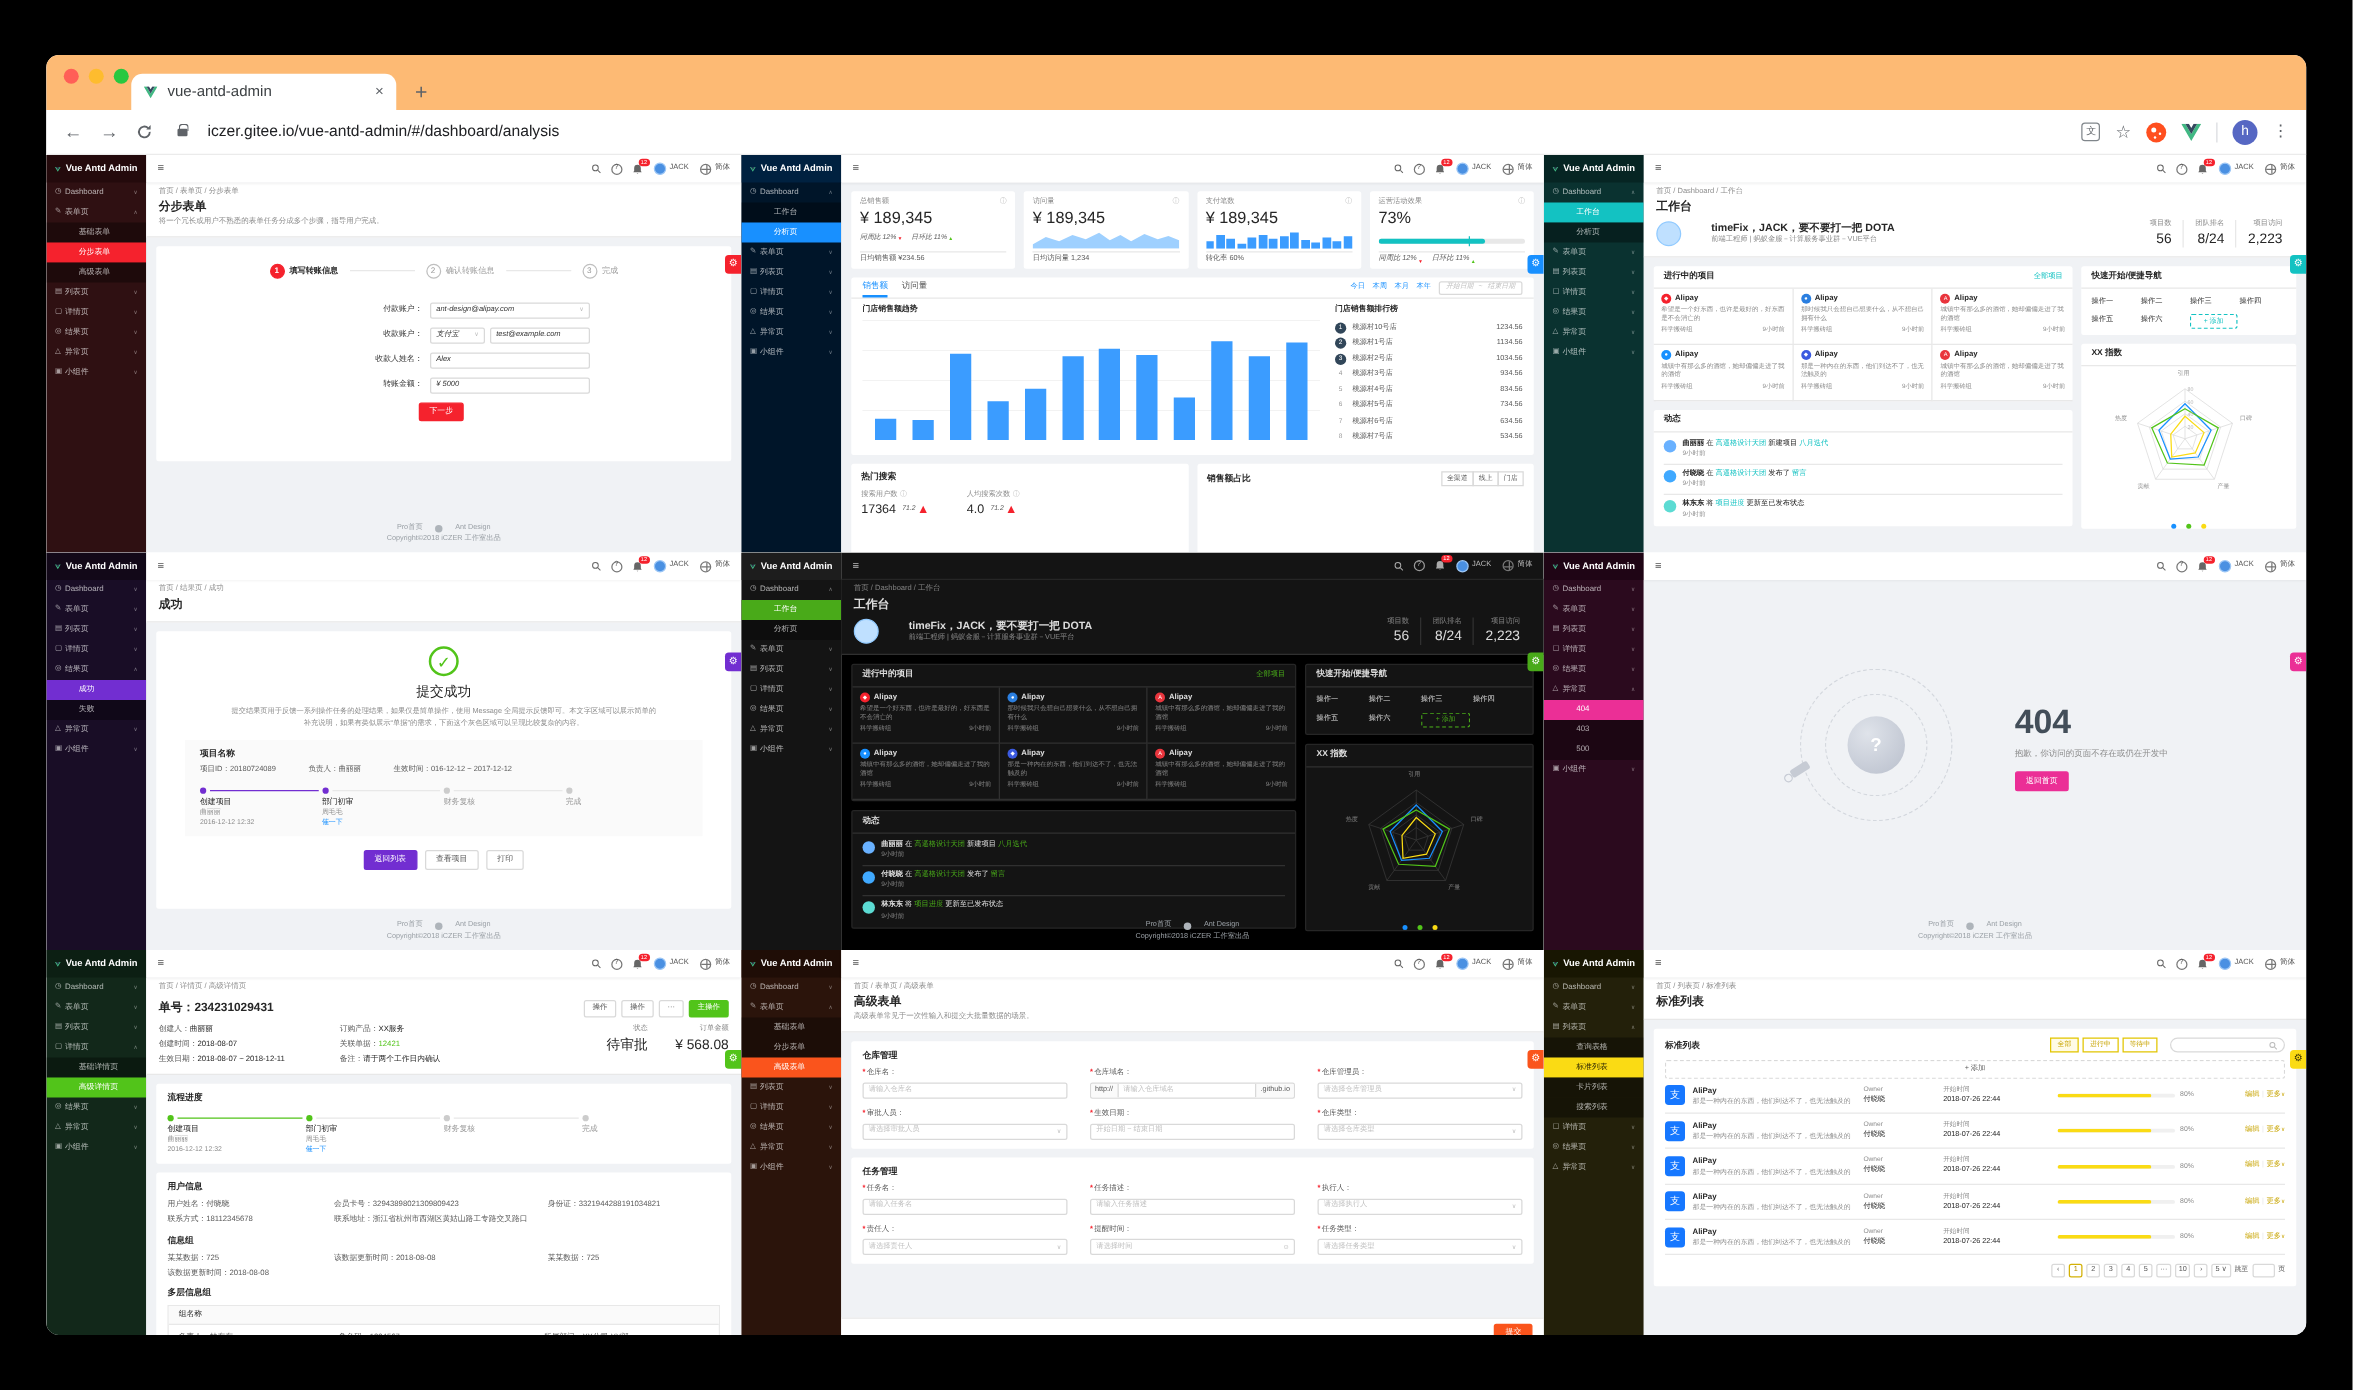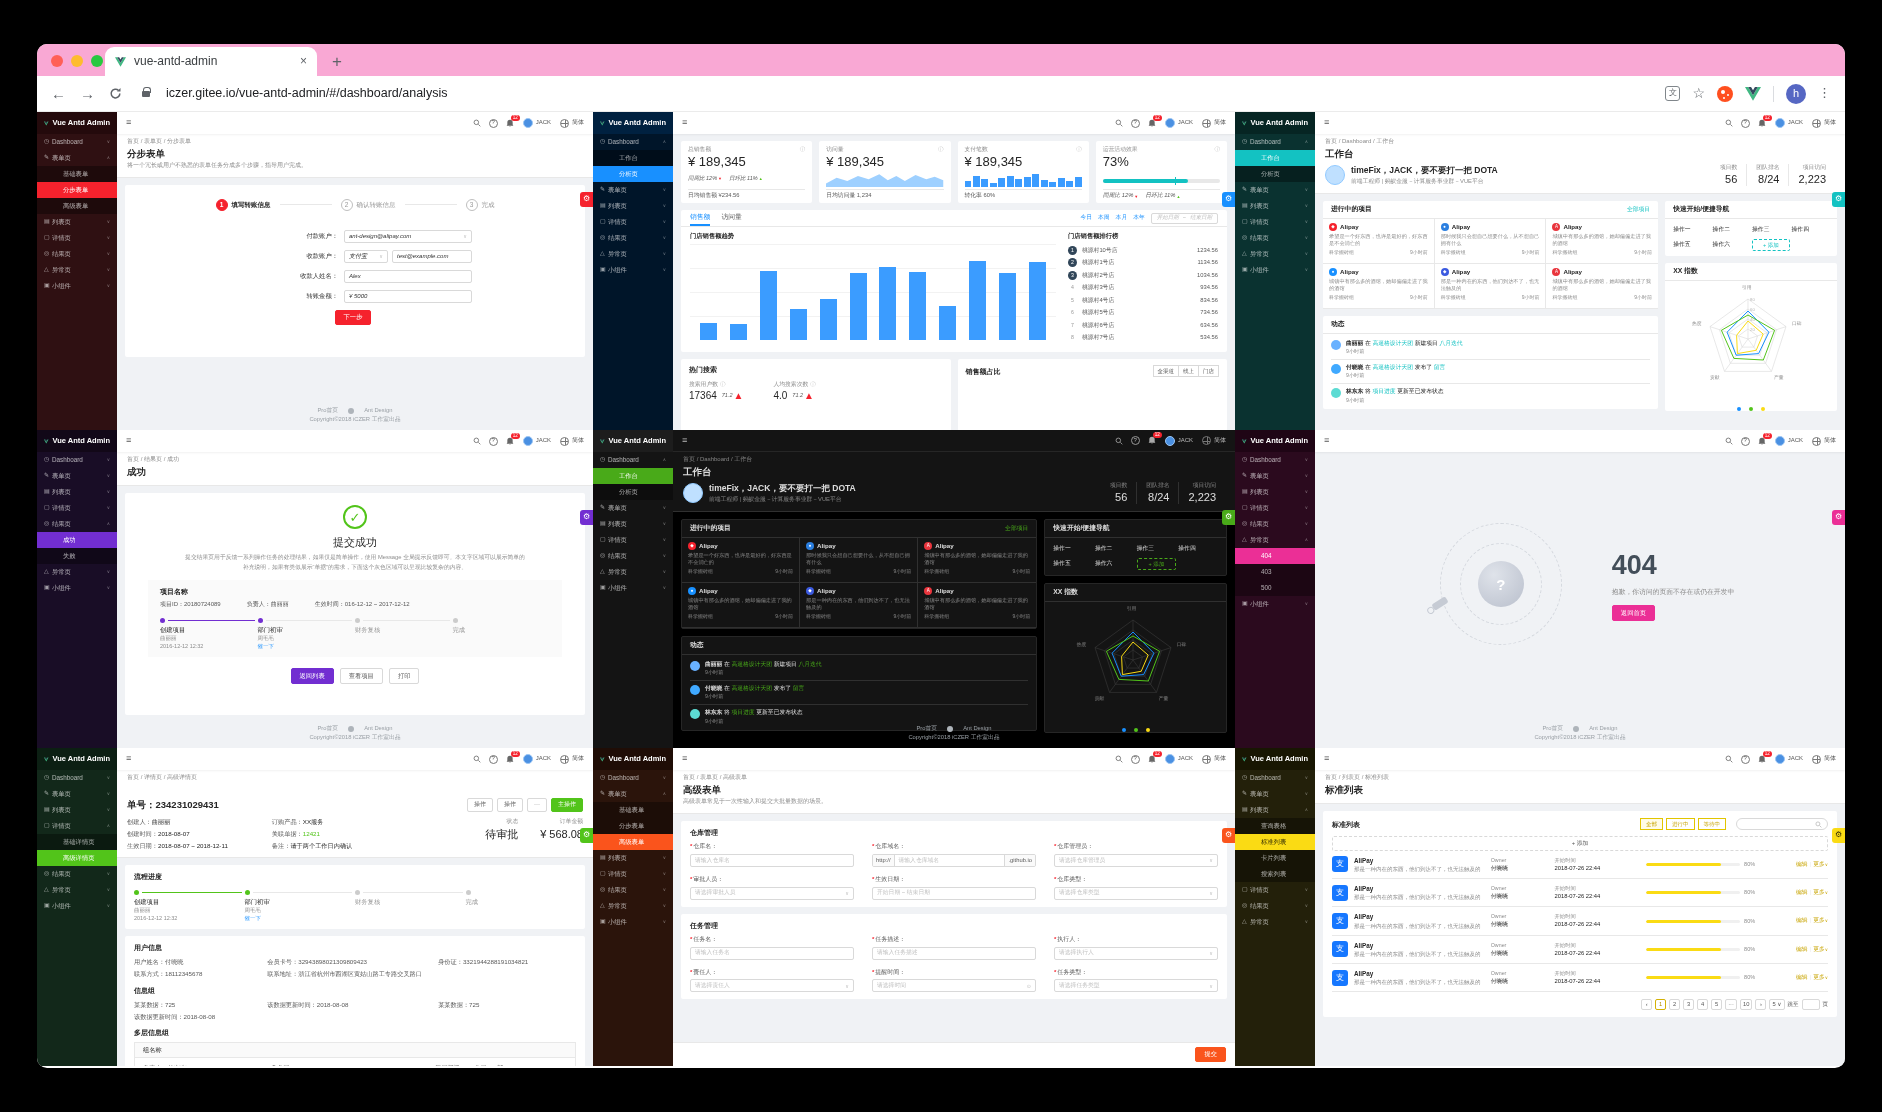--- a/index.html
+++ b/index.html
@@ -1,19 +1,19 @@
 <!DOCTYPE html>
 <html><head>
 <meta charset="utf-8">
 <style>
 *{margin:0;padding:0;box-sizing:border-box}
 body{width:1882px;height:1112px;background:#000;font-family:"Liberation Sans","DejaVu Sans",sans-serif;position:relative;overflow:hidden;line-height:1.3}
 .window{position:absolute;left:37px;top:44px;width:1808px;height:1024px;border-radius:10px;overflow:hidden;background:#fff;box-shadow:0 12px 50px rgba(0,0,0,.7)}
 
-.tabstrip{height:32px;background:#f9a8d4;display:flex;align-items:flex-end;padding-left:14px;position:relative}
+.tabstrip{height:44px;background:#fdba74;display:flex;align-items:flex-end;padding-left:14px;position:relative}
 .lights{position:absolute;left:14px;top:11px;display:flex;gap:8px}
 .light{width:12px;height:12px;border-radius:50%}
 .l-red{background:#ff5f57}.l-yel{background:#febc2e}.l-grn{background:#28c840}
 .tab{margin-left:54px;width:212px;height:29px;background:#fff;border-radius:9px 9px 0 0;display:flex;align-items:center;gap:8px;padding:0 10px;font-size:12px;color:#3c4043}
 .tab .sp{flex:1}
 .tclose{color:#5f6368;font-size:12px}
 .newtab{width:28px;height:28px;display:flex;align-items:center;justify-content:center;color:#5f6368;font-size:17px;margin-left:6px}
 .addr{height:36px;background:#fff;display:flex;align-items:center;padding:0 14px;gap:14px;border-bottom:1px solid #ebebeb}
 .nbtn{color:#5f6368;font-size:15px}
 .lock{width:8px;height:6px;background:#5f6368;border-radius:1px;position:relative;margin-left:6px}
@@ -140,21 +140,21 @@
 .bct .sp{flex:1}
 .segs{display:contents}
 .seg{border:1px solid #d9d9d9;font-weight:normal;color:#595959;font-size:5.5px;padding:1.5px 4px;margin-left:-1px}
 .hots{display:flex;gap:30px;margin-top:7px}
 .hl{font-size:5.8px;color:var(--tx2);display:flex;gap:2px}
 .hv{display:flex;align-items:flex-end;gap:5px}
 .hv b{font-size:10px;color:var(--tx);font-weight:normal}
 .htr{font-size:5.5px;color:#595959;display:flex;align-items:center;gap:1px}
 
 .wphead{display:flex;justify-content:space-between;align-items:center;margin-top:4px}
-.wpl{display:flex;gap:6px;align-items:flex-end}
+.wpl{display:flex;gap:24px;align-items:flex-start}
 .wav{width:20px;height:20px;border-radius:50%;background:#bfe0ff;border:1px solid #91caff;flex:none}
 .wgreet{font-size:8.5px;font-weight:bold;color:var(--tx)}
 .wsub{font-size:5.8px;color:var(--tx2);margin-top:1px}
 .wstats{display:flex}
 .wstat{text-align:right;padding:0 9px;border-left:1px solid var(--bd)}
 .wstat:first-child{border-left:none}
 .wsl{font-size:5.8px;color:var(--tx2)}
 .wsv{font-size:11px;color:var(--tx)}
 .wbody{display:flex;gap:7px;padding:7px 8px 0;flex:1;min-height:0}
 .wcol-l{flex:1.95;min-width:0;display:flex;flex-direction:column;gap:7px}
@@ -215,21 +215,21 @@
 .orbit{position:relative;width:150px;height:160px}
 .ring{position:absolute;border:1px dashed #d4d8de;border-radius:50%}
 .r1{left:14px;top:19px;width:122px;height:122px}
 .r2{left:34px;top:39px;width:82px;height:82px}
 .planet{position:absolute;left:52px;top:57px;width:46px;height:46px;border-radius:50%;background:radial-gradient(circle at 35% 30%,#dfe3ea,#b9bfcc);display:flex;align-items:center;justify-content:center;color:#fff;font-size:15px;font-weight:bold}
 .sat{position:absolute;left:6px;top:96px;width:16px;height:7px;background:#c6cbd4;border-radius:2px;transform:rotate(-32deg)}
 .sat:before{content:"";position:absolute;left:-7px;top:1px;width:5px;height:5px;border:1px solid #c6cbd4;border-radius:50%}
 .nfcode{font-size:27px;color:#434e59;font-weight:600}
 .nfmsg{font-size:6.8px;color:#8c8c8c;margin:4px 0 9px}
 
-.trow{display:flex;align-items:center;gap:4px;margin-top:16px}
+.trow{display:flex;align-items:center;gap:4px;margin-top:6px}
 .trow .ptitle{margin:0}
 .trow .sp{flex:1}
 .btn.sm{padding:2px 6px;font-size:6px}
 .drow{display:flex;margin-top:6px;gap:44px}
 .dcol{display:flex;flex-direction:column;gap:4px}
 .df{font-size:6.2px;color:#595959}
 .dv{color:var(--tx)}
 .df.link .dv{color:var(--ac)}
 .dstats{display:flex;margin-left:auto;gap:22px;text-align:right}
 .dsl{font-size:5.8px;color:var(--tx2)}

